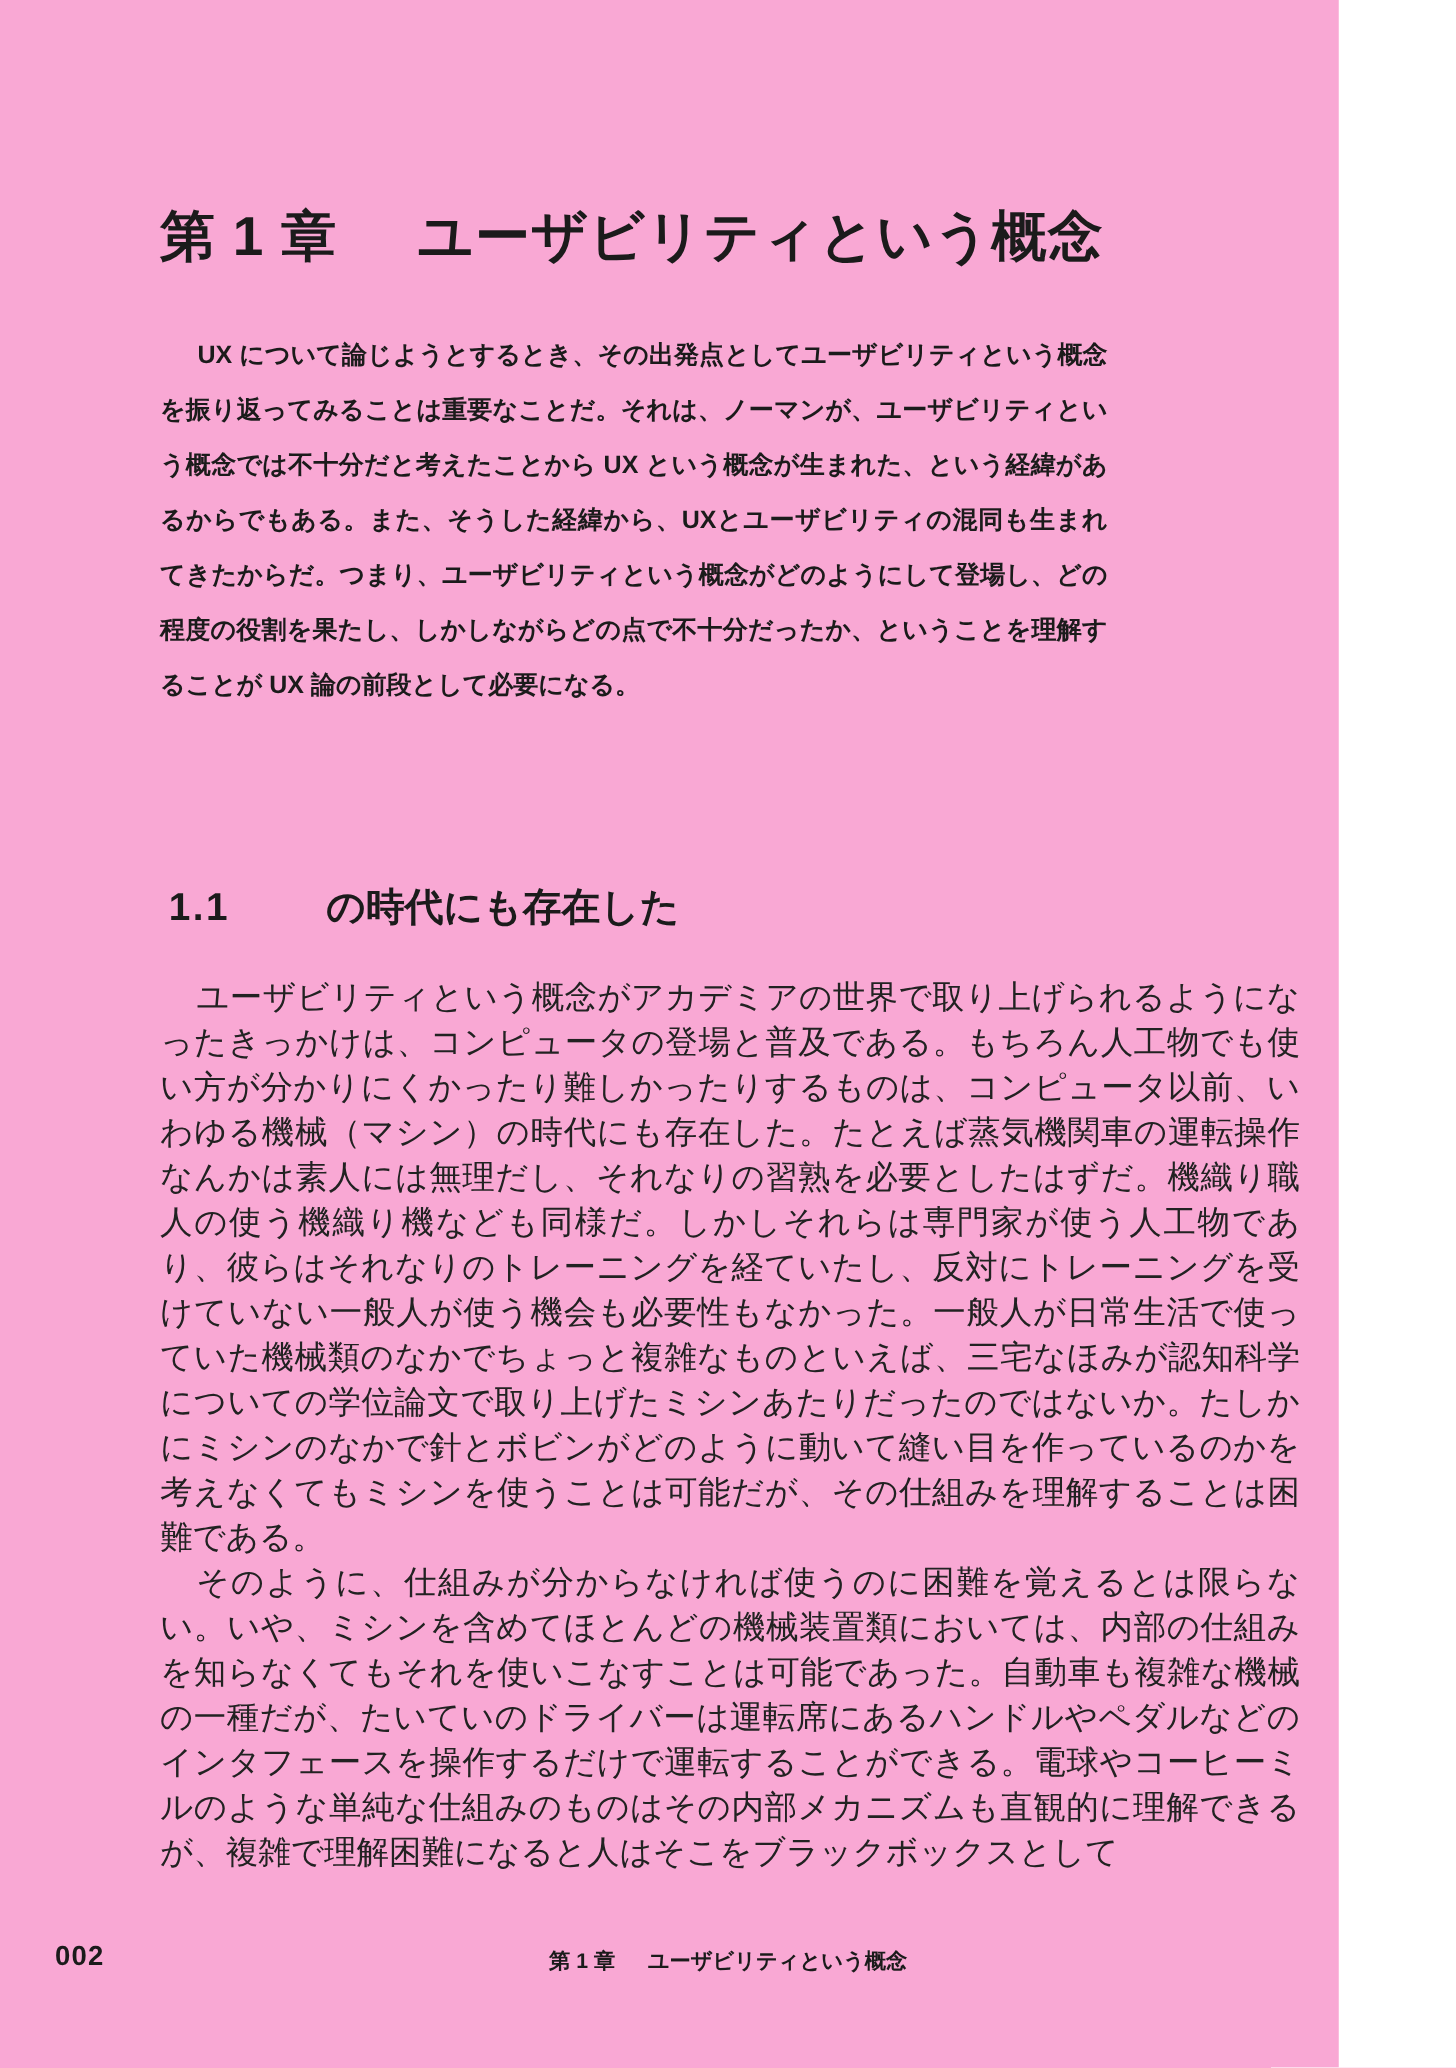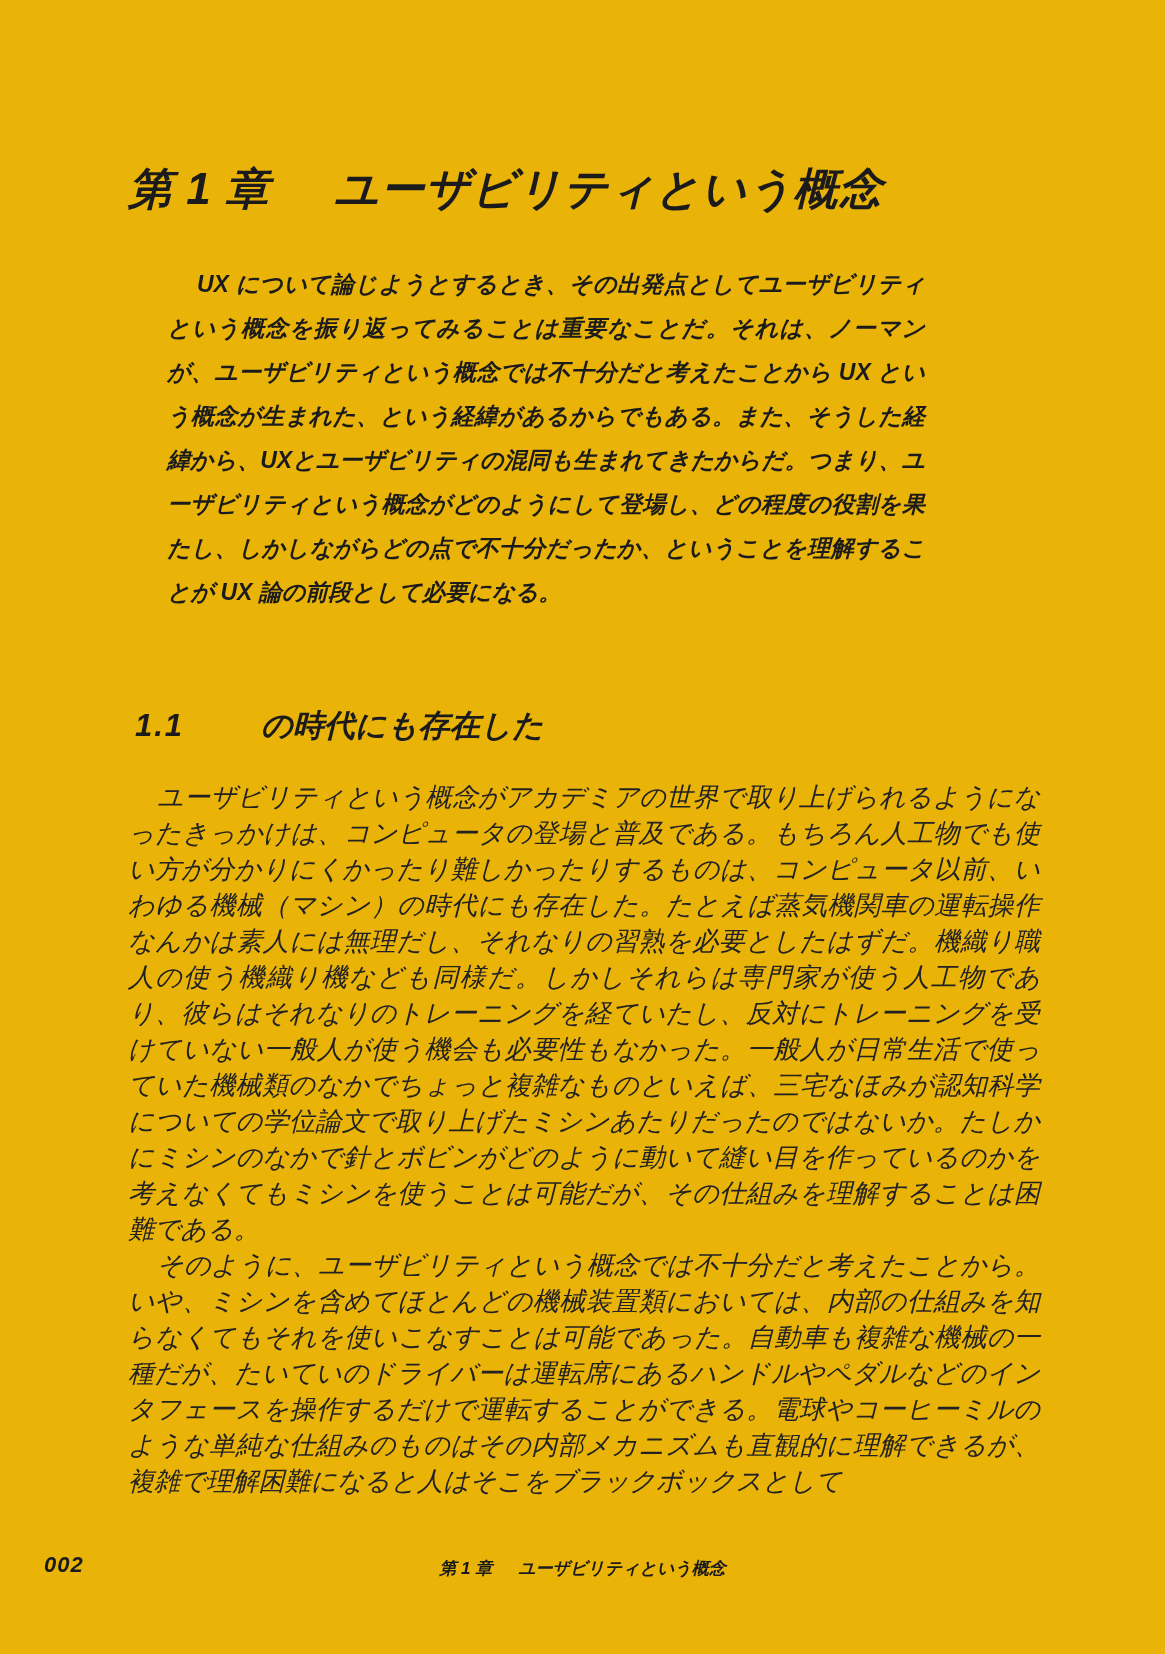--- a/index.html
+++ b/index.html
@@ -1,48 +1,46 @@
 <!DOCTYPE html>
 <html lang="ja"><head>
 <meta charset="utf-8">
 <style>
   html, body { margin: 0; padding: 0; background: #ffffff; }
   .page {
     position: relative;
-    width: 1165px;
+    width: 1071px;
     height: 1654px;
-    background: #eab308;
+    background: #f9a8d4;
     color: #1b1b1b;
     font-family: "Liberation Sans", sans-serif;
     overflow: hidden;
-    font-style: italic;
   }
   .chapter-heading {
     position: absolute;
     left: 128px;
     top: 131px;
     font-size: 44px;
     font-weight: bold;
     letter-spacing: 1px;
     color: #1b1b1b;
     white-space: nowrap;
   }
   .chapter-heading .chapter-label { margin-right: 64px; }
   .intro {
     position: absolute;
     left: 128px;
     top: 262px;
     width: 758px;
-    font-size: 23px;
+    font-size: 20px;
     font-weight: bold;
     line-height: 44px;
     text-align: justify;
     text-justify: inter-ideograph;
     color: #1b1b1b;
-    margin-left: 39px;
   }
   .intro p { margin: 0; text-indent: 30px; }
   .section-heading {
     position: absolute;
     left: 135px;
     top: 679px;
     font-size: 31px;
     font-weight: bold;
     color: #1b1b1b;
     white-space: nowrap;
@@ -106,21 +104,21 @@
   <div class="intro">
     <p>UX について論じようとするとき、その出発点としてユーザビリティという概念を振り返ってみることは重要なことだ。それは、ノーマンが、ユーザビリティという概念では不十分だと考えたことから UX という概念が生まれた、という経緯があるからでもある。また、そうした経緯から、UXとユーザビリティの混同も生まれてきたからだ。つまり、ユーザビリティという概念がどのようにして登場し、どの程度の役割を果たし、しかしながらどの点で不十分だったか、ということを理解することが UX 論の前段として必要になる。</p>
   </div>
 
   <h2 class="section-heading">
     <span class="section-number">1.1</span><span>の時代にも存在した</span>
   </h2>
 
   <div class="body-text">
     <p>ユーザビリティという概念がアカデミアの世界で取り上げられるようになったきっかけは、コンピュータの登場と普及である。もちろん人工物でも使い方が分かりにくかったり難しかったりするものは、コンピュータ以前、いわゆる機械（マシン）の時代にも存在した。たとえば蒸気機関車の運転操作なんかは素人には無理だし、それなりの習熟を必要としたはずだ。機織り職人の使う機織り機なども同様だ。しかしそれらは専門家が使う人工物であり、彼らはそれなりのトレーニングを経ていたし、反対にトレーニングを受けていない一般人が使う機会も必要性もなかった。一般人が日常生活で使っていた機械類のなかでちょっと複雑なものといえば、三宅なほみが認知科学についての学位論文で取り上げたミシンあたりだったのではないか。たしかにミシンのなかで針とボビンがどのように動いて縫い目を作っているのかを考えなくてもミシンを使うことは可能だが、その仕組みを理解することは困難である。</p>
-    <p>そのように、ユーザビリティという概念では不十分だと考えたことから。いや、ミシンを含めてほとんどの機械装置類においては、内部の仕組みを知らなくてもそれを使いこなすことは可能であった。自動車も複雑な機械の一種だが、たいていのドライバーは運転席にあるハンドルやペダルなどのインタフェースを操作するだけで運転することができる。電球やコーヒーミルのような単純な仕組みのものはその内部メカニズムも直観的に理解できるが、複雑で理解困難になると人はそこをブラックボックスとして</p>
+    <p>そのように、仕組みが分からなければ使うのに困難を覚えるとは限らない。いや、ミシンを含めてほとんどの機械装置類においては、内部の仕組みを知らなくてもそれを使いこなすことは可能であった。自動車も複雑な機械の一種だが、たいていのドライバーは運転席にあるハンドルやペダルなどのインタフェースを操作するだけで運転することができる。電球やコーヒーミルのような単純な仕組みのものはその内部メカニズムも直観的に理解できるが、複雑で理解困難になると人はそこをブラックボックスとして</p>
   </div>
 
   <div class="footer">
     <span class="page-number">002</span>
     <div class="running-title">
       <span class="footer-chapter-label">第 1 章</span><span>ユーザビリティという概念</span>
     </div>
   </div>
 
 </div>

